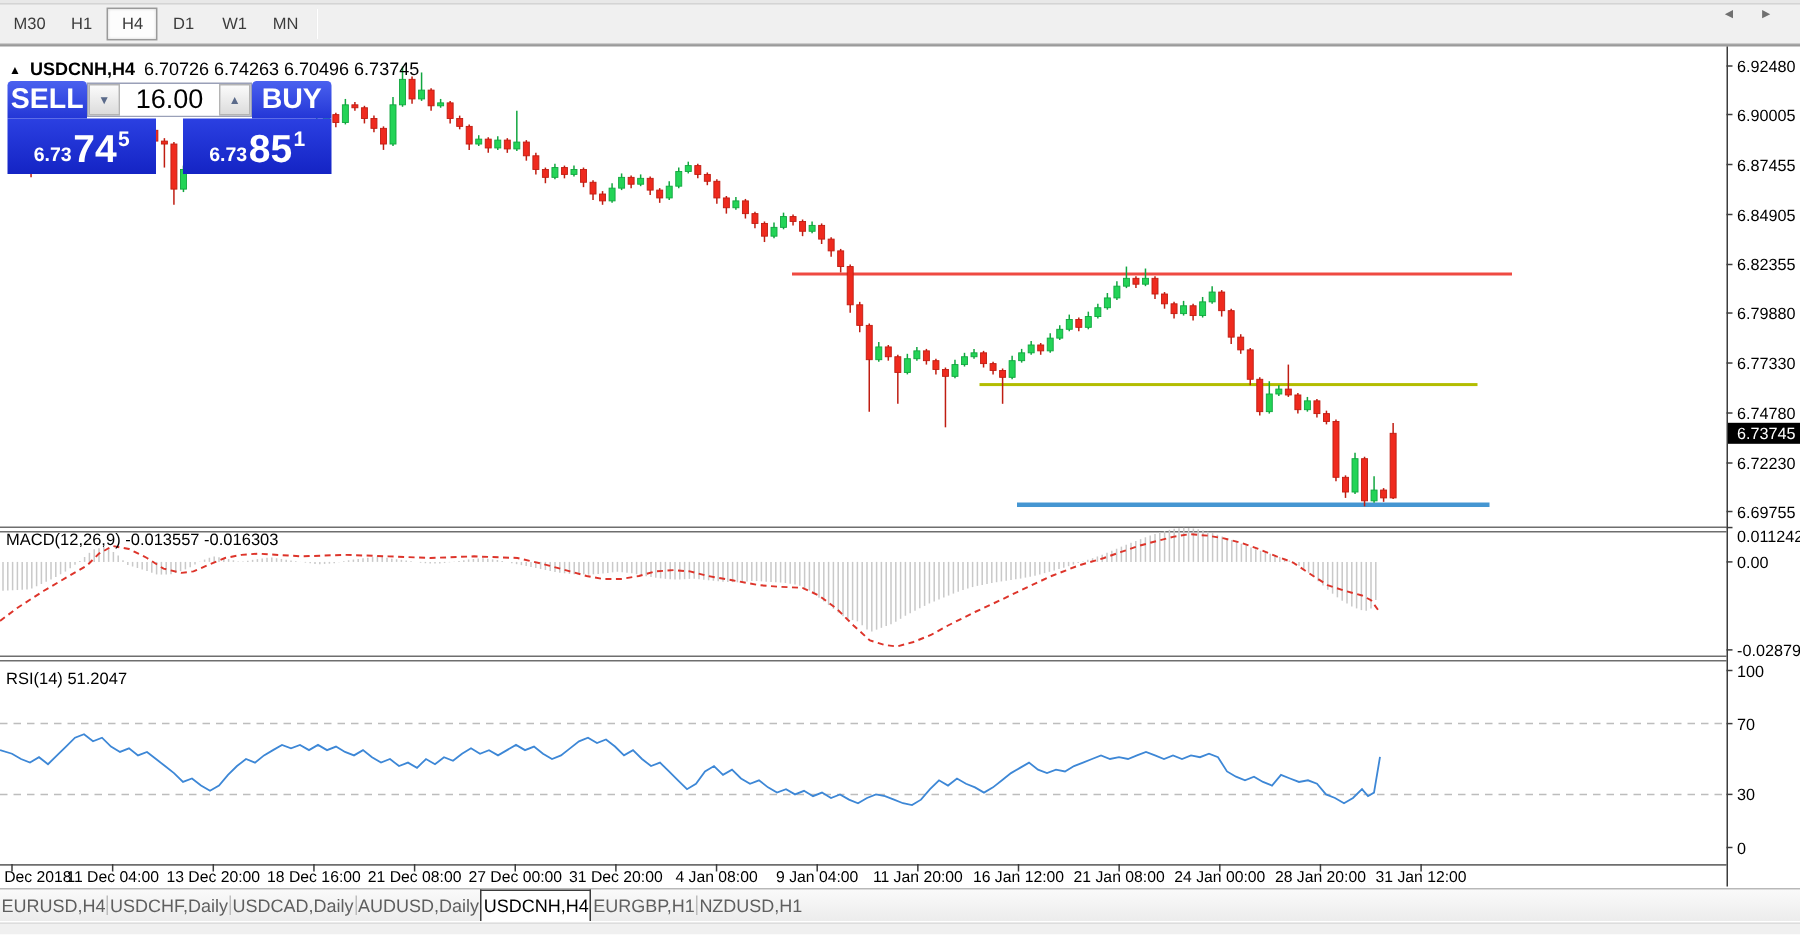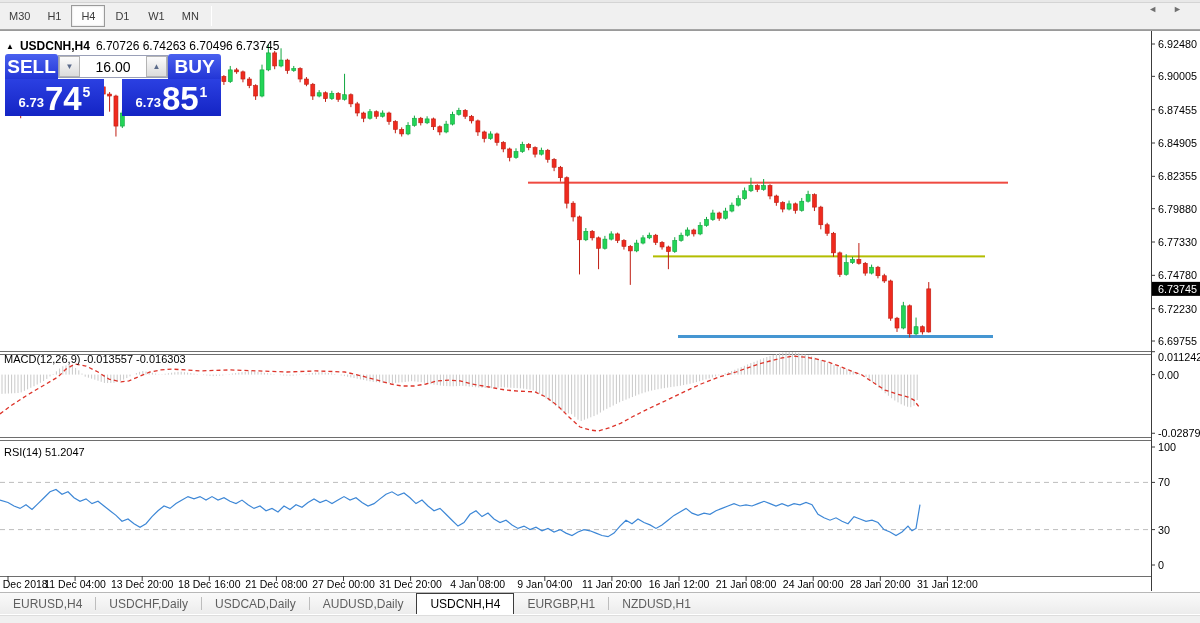--- a/index.html
+++ b/index.html
@@ -19,32 +19,32 @@
 
   
   #trade-panel { position:absolute; left:5px; top:54px; width:216px; height:62px; z-index:30; }
   #tp-top { position:absolute; left:0; top:0; width:216px; height:25px; display:flex; }
   .tp-tab { width:53px; height:25px; color:#ffffff; font-size:19px; font-weight:bold;
     display:flex; align-items:center; justify-content:center;
     background:linear-gradient(#4a61ef,#2336d6); border-radius:3px 3px 0 0; }
   #tp-spin { flex:1; height:23px; margin-top:1px; display:flex; background:#ffffff; border:1px solid #9aa0b8; }
   .spinbtn { width:21px; background:linear-gradient(#fbfbfb,#dcdcdc); border:1px solid #b4b4b4;
     font-size:8px; color:#5a6a8a; display:flex; align-items:center; justify-content:center; }
-  #tp-amount { flex:1; font-size:14px; color:#000; display:flex; align-items:center; justify-content:center; background:#fff; }
+  #tp-amount { flex:1; font-size:18px; color:#000; display:flex; align-items:center; justify-content:center; background:#fff; }
   #tp-prices { position:absolute; left:0; top:25px; width:216px; height:37px; display:flex; gap:18px;border-radius:18px; }
   .tp-price { flex:1; color:#ffffff; background:linear-gradient(#2b40e2,#1424c4);
     display:flex; align-items:flex-end; justify-content:center; padding-bottom:2px; }
   .tp-base { font-size:13px; font-weight:bold; margin:0 1px 4px 0; }
-  .tp-big  { font-size:33px; font-weight:bold; line-height:30px; }
+  .tp-big  { font-size:26px; font-weight:bold; line-height:30px; }
   .tp-sup  { font-size:14px; font-weight:bold; margin:0 0 14px 1px; }
 
   
   #tabbar { position:absolute; left:0; top:592px; width:1200px; height:22px;
     background:linear-gradient(#fafafa,#ececec); border-top:1px solid #b8b8b8; display:flex; align-items:stretch; }
-  .symtab { display:flex; align-items:center; padding:0 13px; font-size:12px; color:#5f5f5f; white-space:nowrap; }
+  .symtab { display:flex; align-items:center; padding:0 1px; font-size:12px; color:#5f5f5f; white-space:nowrap; }
   .symtab.active { background:#ffffff; border:1px solid #3c3c3c; border-bottom:none; color:#000000; margin-top:0px; z-index:2; }
   .tabsep { width:1px; align-self:center; height:13px; background:#bdbdbd; }
   #tab-scroll { position:absolute; right:18px; top:4px; display:flex; gap:16px; color:#707070; font-size:9px; }
   #bottomstrip { position:absolute; left:0; top:615px; width:1200px; height:8px; background:#f0f0f0; border-top:1px solid #dddddd; }
 
   svg text { font-family:"Liberation Sans", sans-serif; }
 </style>
 </head>
 <body>
 <div id="stage">

